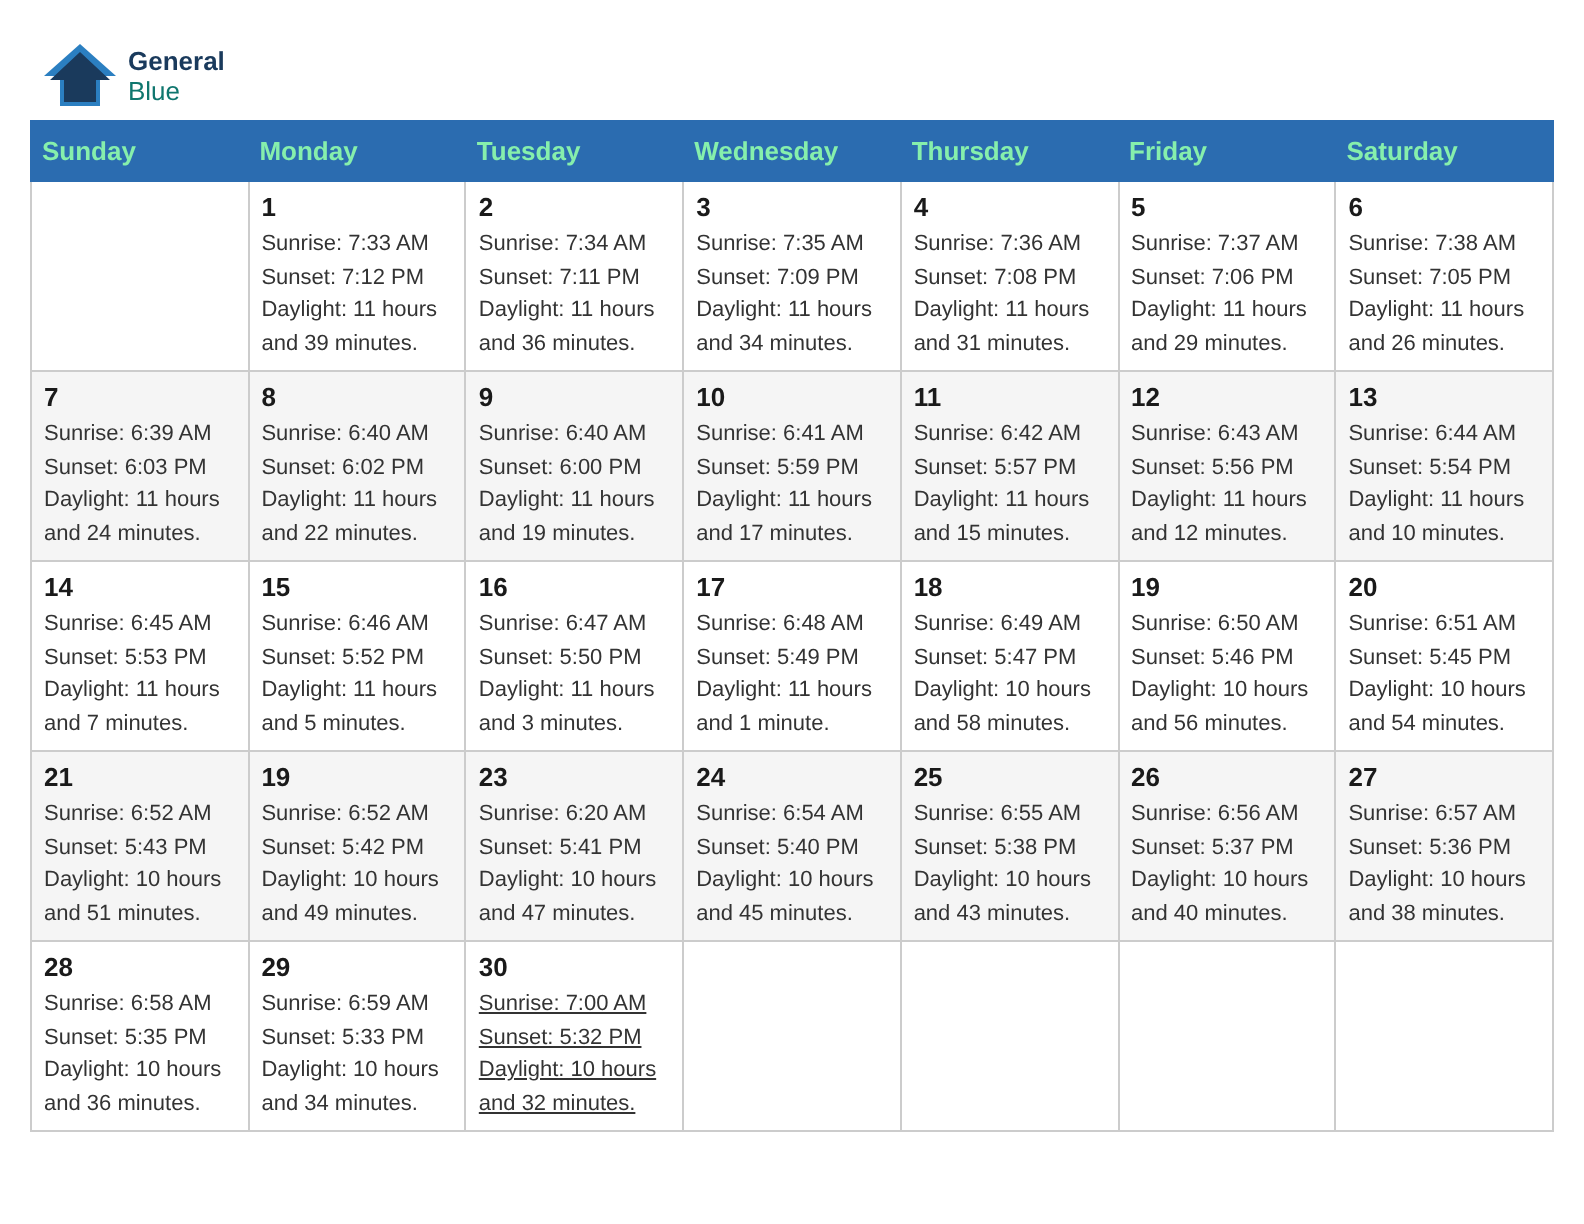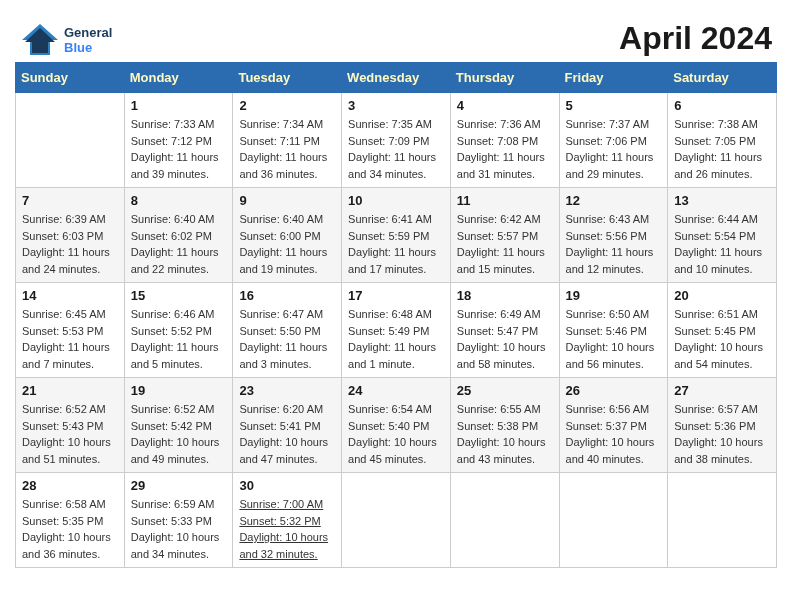--- a/index.html
+++ b/index.html
@@ -23,21 +23,21 @@
       font-weight: bold;
       color: #1a3a5c;
     }
     .logo-icon {
       width: 40px;
       height: 35px;
       margin-right: 4px;
       position: relative;
     }
     .logo-text-general { display: block; font-size: 13px; font-weight: bold; color: #1a3a5c; }
-    .logo-text-blue { display: block; font-size: 13px; font-weight: bold; color: #3b82f6; }
+    .logo-text-blue { display: block; font-size: 13px; font-weight: normal; color: #0f766e; }
     .title-area {
       text-align: right;
     }
     .main-title {
       font-size: 32px;
       font-weight: bold;
       color: #1a1a1a;
     }
     .subtitle {
       font-size: 16px;
@@ -45,21 +45,21 @@
     }
     table {
       width: 100%;
       border-collapse: collapse;
       margin: 0 5px;
       width: calc(100% - 10px);
       margin-left: 5px;
     }
     thead tr th {
       background-color: #2b6cb0;
-      color: #fef9c3;
+      color: #86efac;
       padding: 7px 5px;
       font-size: 13px;
       font-weight: bold;
       border: 1px solid #2b6cb0;
       text-align: left;
     }
     tbody tr td {
       border: 1px solid #ccc;
       padding: 5px 6px;
       font-size: 11px;
@@ -96,21 +96,20 @@
         <polygon points="20,2 38,18 30,18 30,33 10,33 10,18 2,18" fill="#2b7fc1"></polygon>
         <polygon points="20,6 35,20 28,20 28,31 12,31 12,20 5,20" fill="#1a3a5c"></polygon>
       </svg>
     </div>
     <div>
       <span class="logo-text-general">General</span>
       <span class="logo-text-blue">Blue</span>
     </div>
   </div>
   <div class="title-area">
-    <div class="main-title">April 2024</div>
   </div>
 </div>
 
 <table>
   <thead>
     <tr>
     <th>Sunday</th>
         <th>Monday</th>
         <th>Tuesday</th>
         <th>Wednesday</th>

